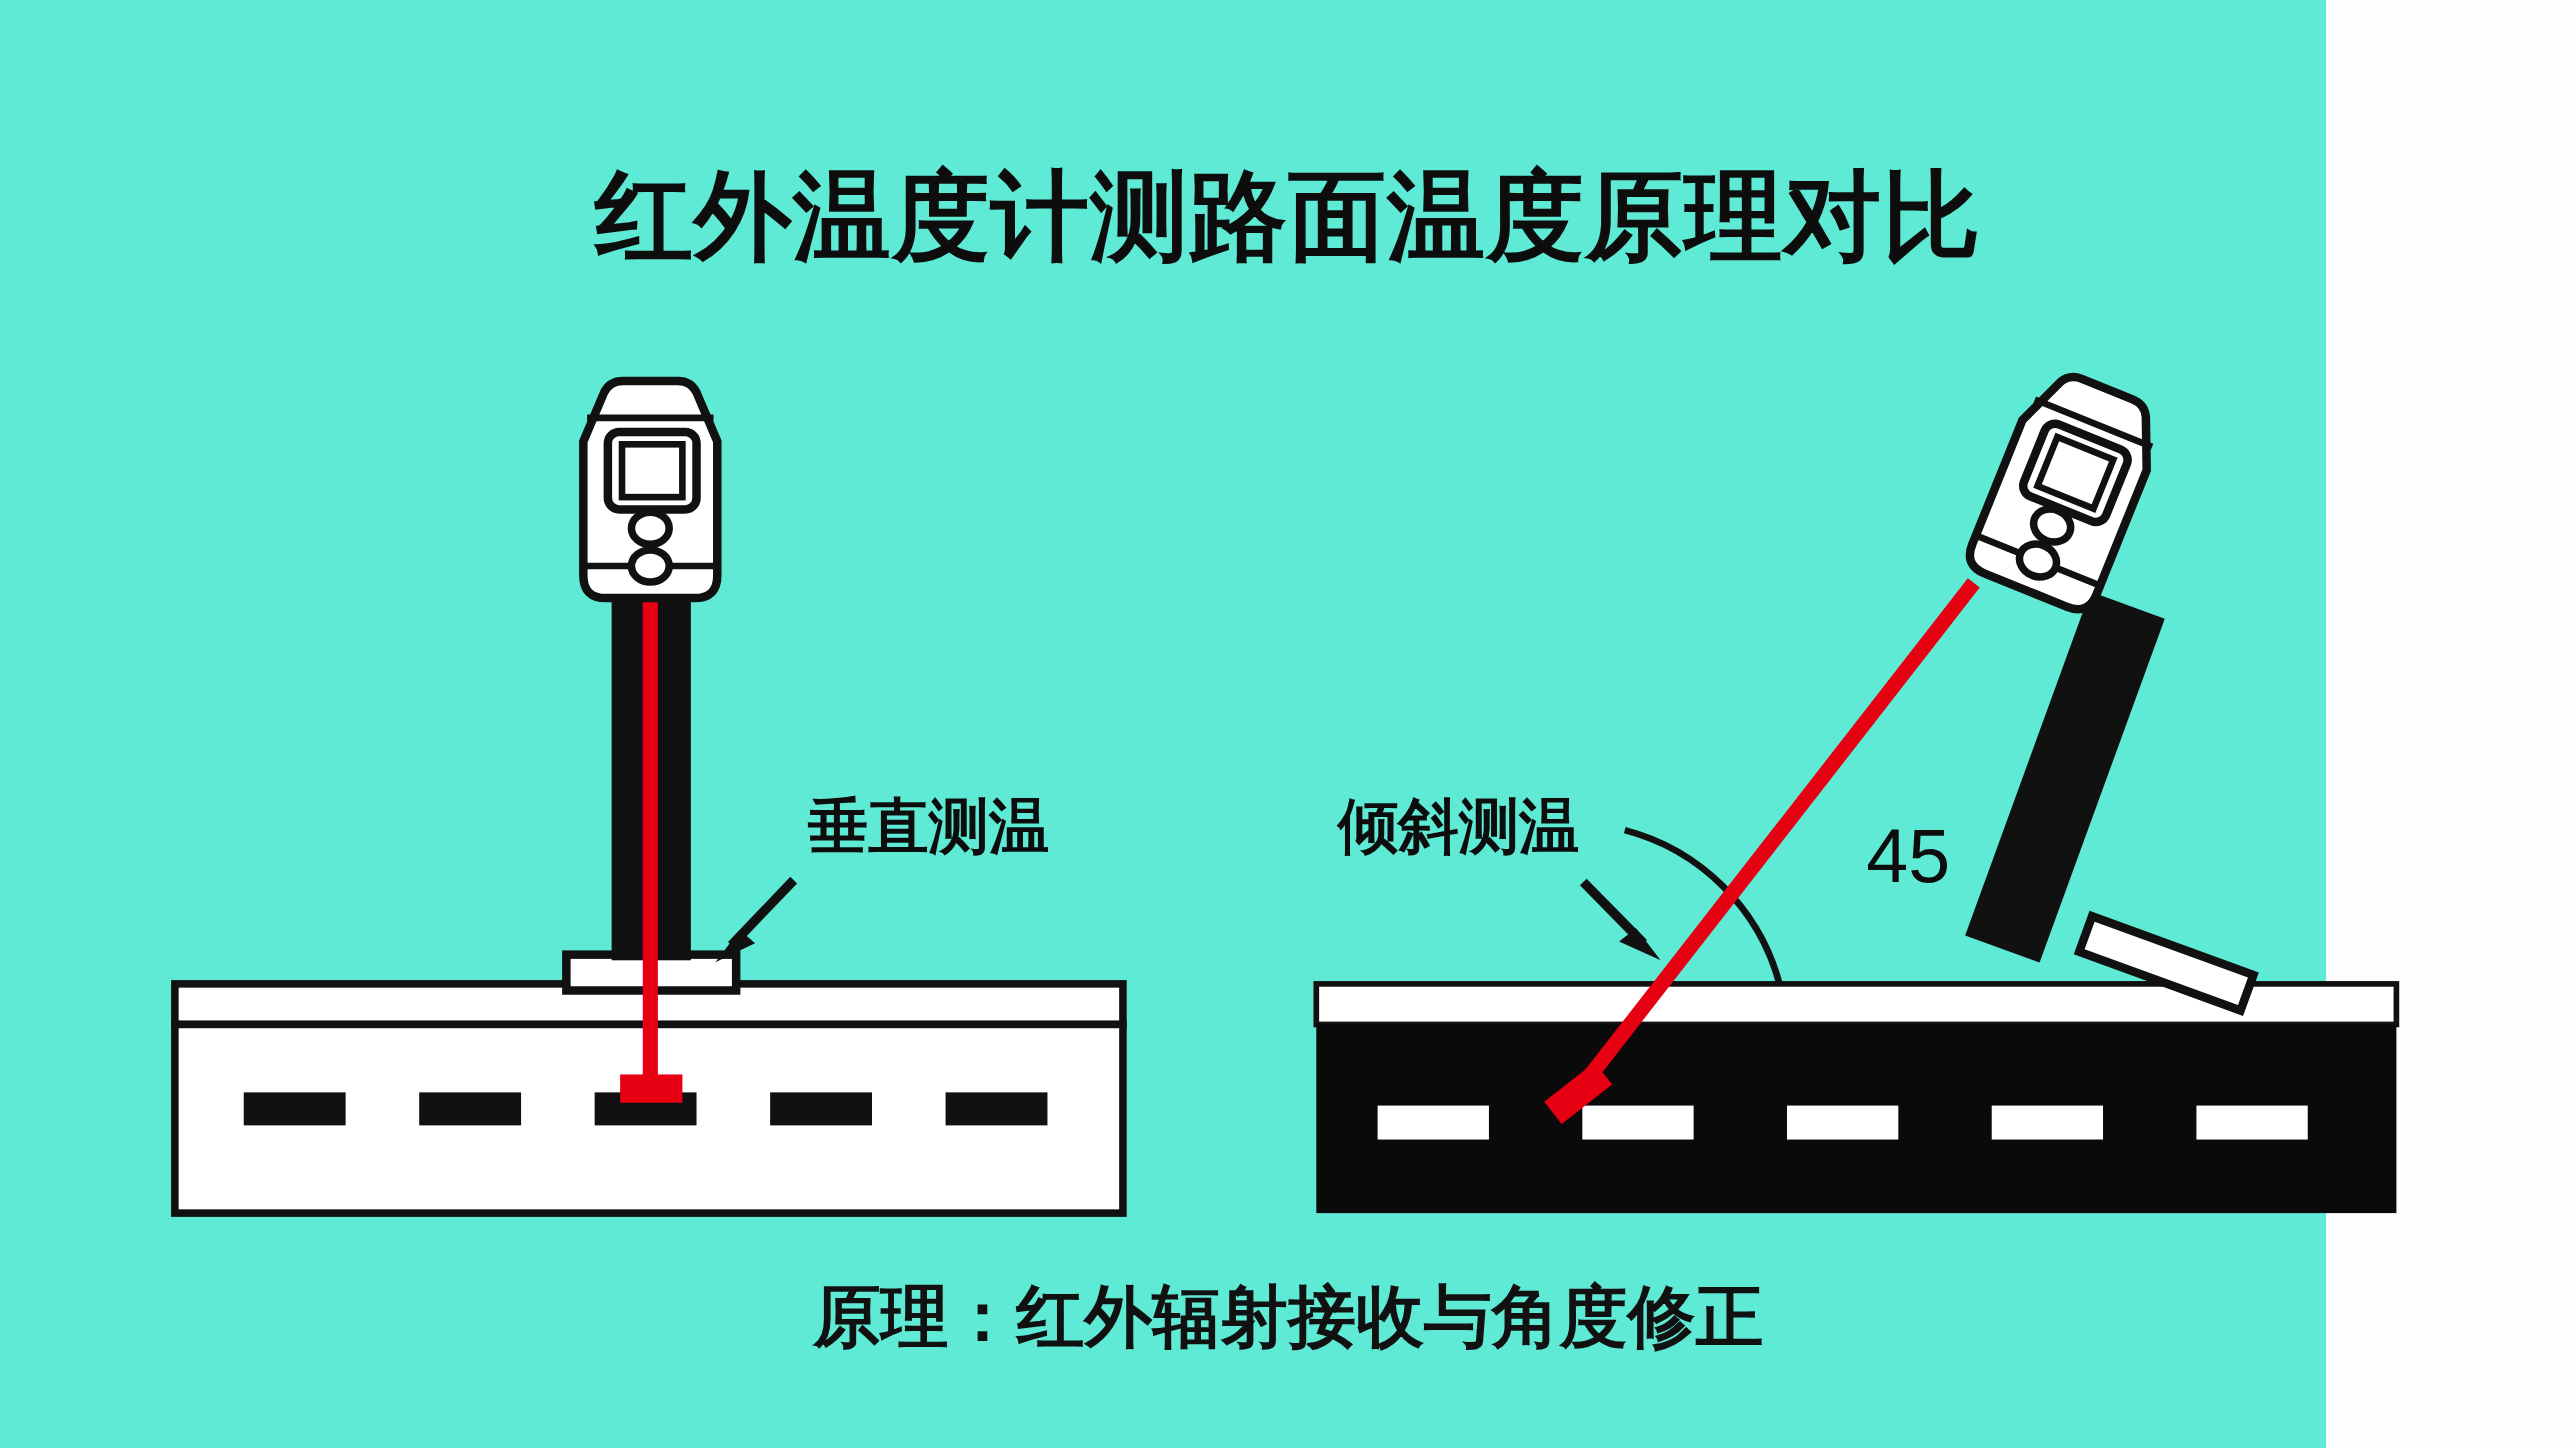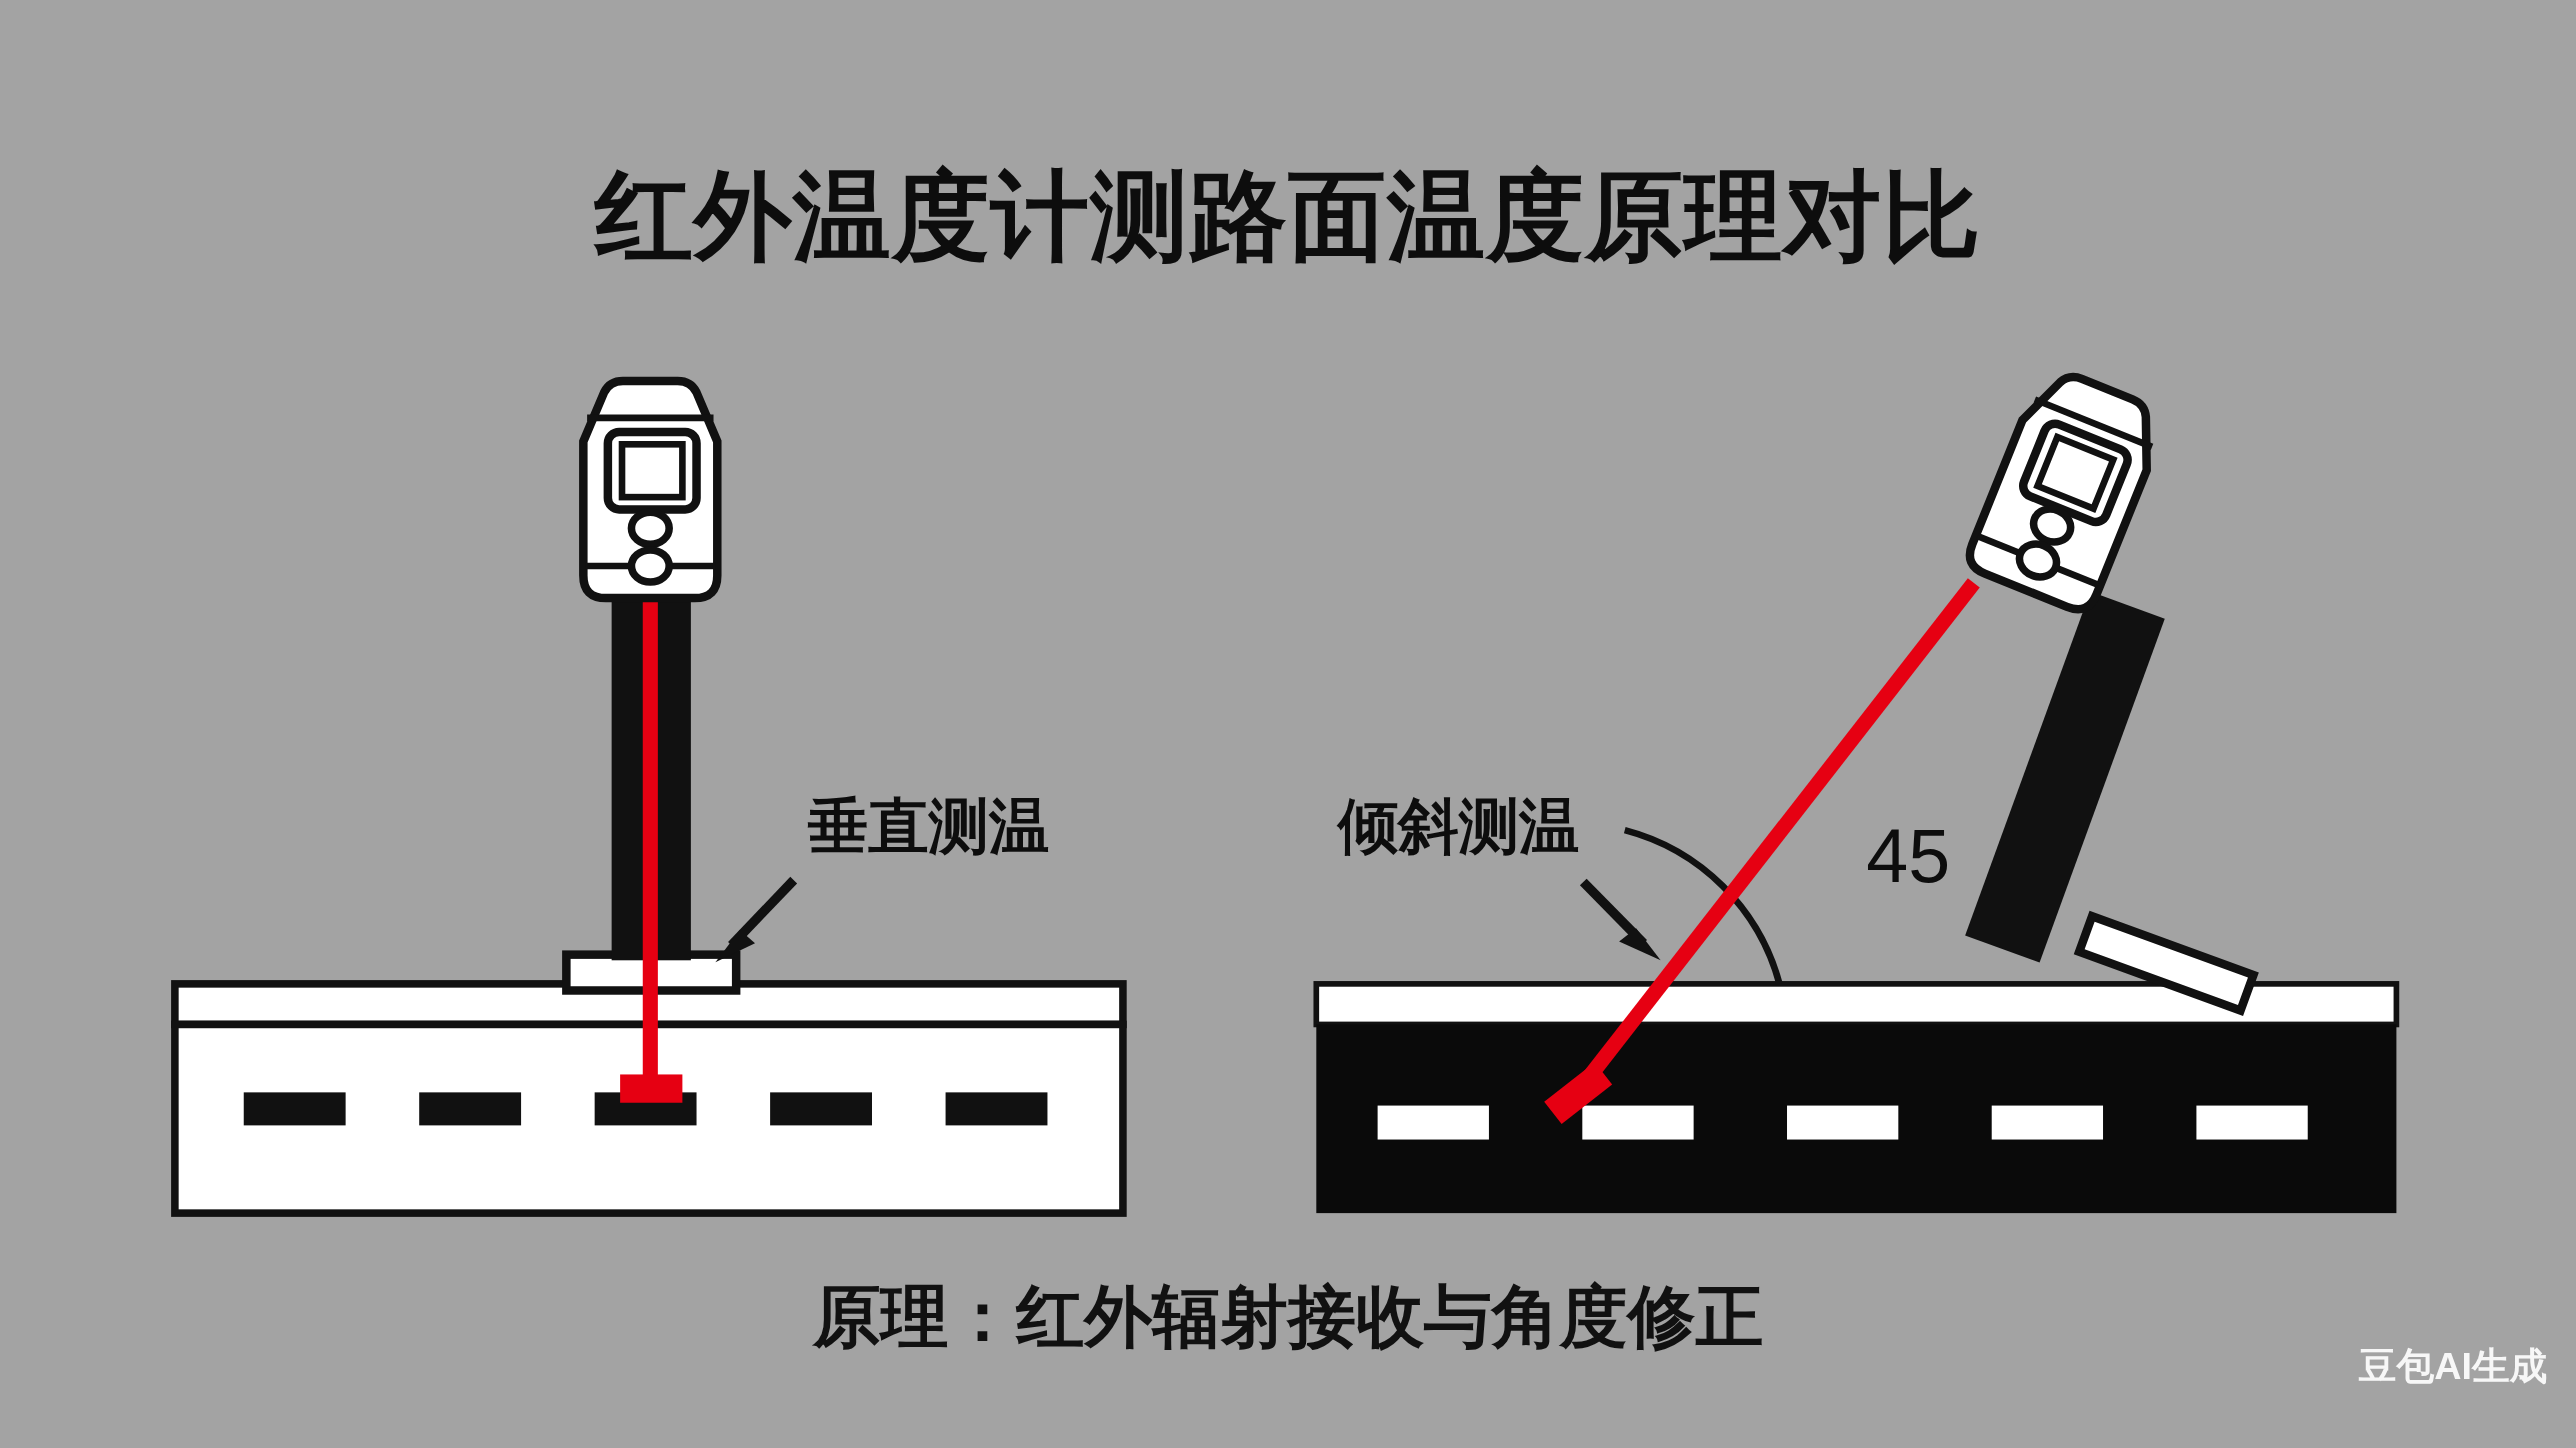--- a/index.html
+++ b/index.html
@@ -10,23 +10,23 @@
   body {
     width: 2576px;
     height: 1448px;
     position: relative;
     overflow: hidden;
     font-family: "Liberation Sans", "DejaVu Sans", sans-serif;
   }
   #stage {
     position: absolute;
     top: 0; left: 0;
-    width: 2576px;
+    width: 2326px;
     height: 1448px;
-    background: #a3a3a3;
+    background: #5eead4;
   }
   svg.diagram {
     position: absolute;
     top: 0; left: 0;
     width: 2576px;
     height: 1448px;
     display: block;
   }
   .txt-title {
     font-size: 104px;

